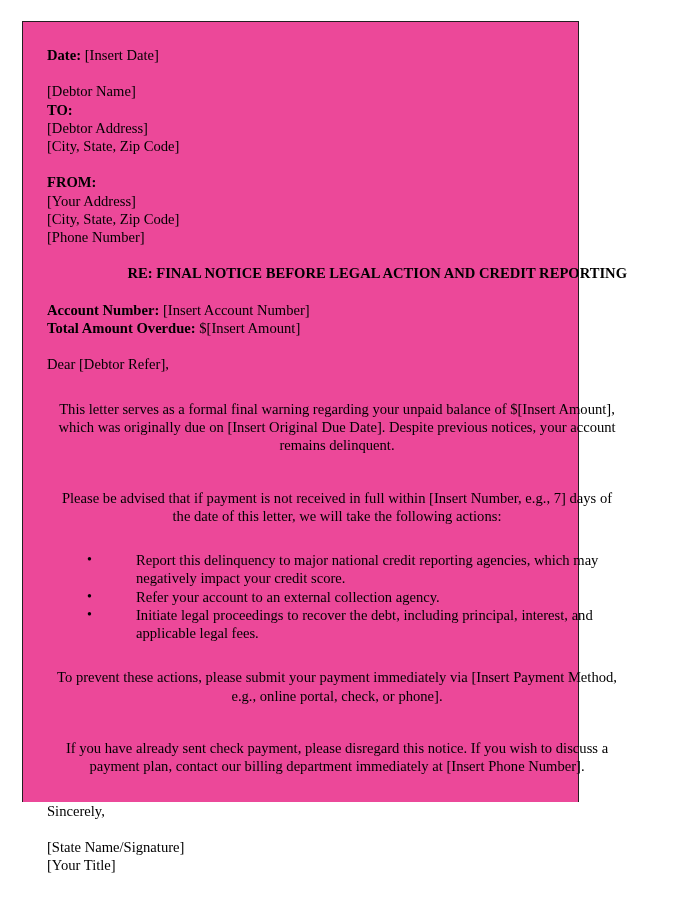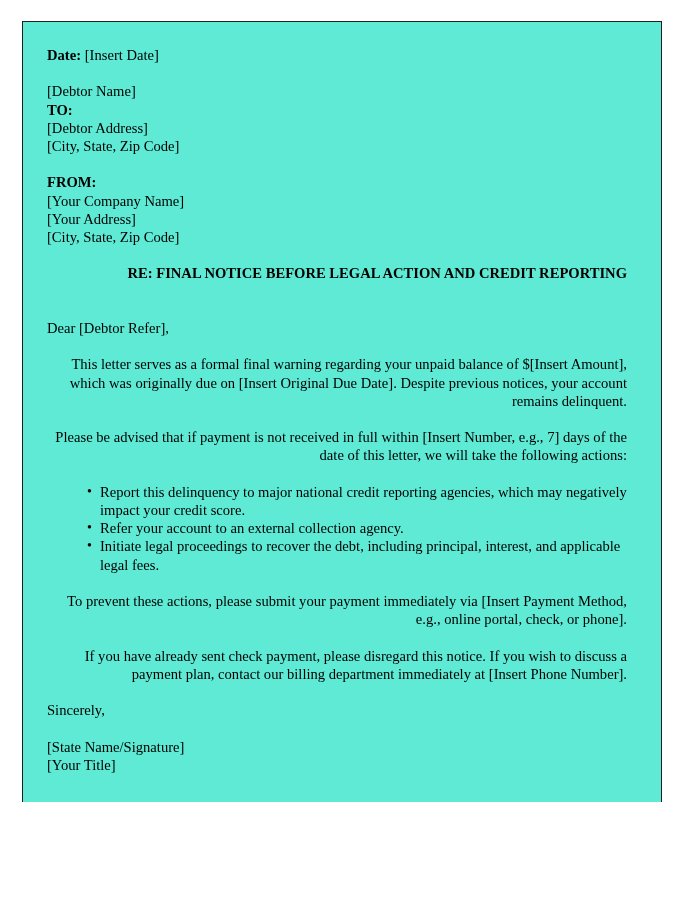--- a/index.html
+++ b/index.html
@@ -14,28 +14,28 @@
     font-family: "Liberation Serif", "DejaVu Serif", serif;
     color: #000000;
     overflow: hidden;
   }
 
   
   .page-frame {
     position: absolute;
     left: 22px;
     top: 21px;
-    width: 640px;
+    width: 557px;
     height: 781px;
     border-left: 1.5px solid #231f20;
     border-right: 1.5px solid #231f20;
     border-top: 1.5px solid #231f20;
     border-bottom: none;
     box-sizing: border-box;
-    background: #5eead4;
+    background: #ec4899;
   }
 
   .page-body {
     position: absolute;
     left: 24px;
     top: 24px;
     width: 580px;
     font-size: 14.6px;
     line-height: 18.2px;
   }
@@ -51,22 +51,22 @@
   .bold {
     font-weight: bold;
   }
 
   
   .gap {
     height: 18.2px;
   }
 
   p.para {
-    margin: 0;
-    text-align: right;
+    margin: 8px;
+    text-align: center;
   }
 
   ul.actions {
     margin: 0;
     padding: 0 0 0 40px;
     list-style: none;
   }
   ul.actions li {
     position: relative;
     margin: 0;
@@ -75,20 +75,21 @@
   ul.actions li .bullet {
     position: absolute;
     left: 0;
     top: 0;
     width: 13px;
     line-height: 18.2px;
     font-size: 14px;
   }
   ul.actions li .li-text {
     display: block;
+    margin-left: 36px;
   }
 
   .heading-re {
     font-weight: bold;
     white-space: nowrap;
     text-align: right;
   }
 </style>
 </head>
 <body>
@@ -107,31 +108,41 @@
       <div class="line">[Debtor Name]</div>
       <div class="line bold">TO:</div>
       <div class="line">[Debtor Address]</div>
       <div class="line">[City, State, Zip Code]</div>
     </div>
 
     <div class="gap"></div>
 
     <div class="blk">
       <div class="line bold">FROM:</div>
-      <div class="line">[Your Company Name]</div>
       <div class="line">[Your Address]</div>
       <div class="line">[City, State, Zip Code]</div>
+      <div class="line">[Phone Number]</div>
     </div>
 
     <div class="gap"></div>
 
     <div class="blk heading-re">RE: FINAL NOTICE BEFORE LEGAL ACTION AND CREDIT REPORTING</div>
 
     <div class="gap"></div>
 
+    <div class="blk">
+      <div class="line">
+        <span class="bold">Account Number:</span>
+        <span>[Insert Account Number]</span>
+      </div>
+      <div class="line">
+        <span class="bold">Total Amount Overdue:</span>
+        <span>$[Insert Amount]</span>
+      </div>
+    </div>
 
     <div class="gap"></div>
 
     <div class="blk line">Dear [Debtor Refer],</div>
 
     <div class="gap"></div>
 
     <p class="para">This letter serves as a formal final warning regarding your unpaid balance of $[Insert Amount], which was originally due on [Insert Original Due Date]. Despite previous notices, your account remains delinquent.</p>
 
     <div class="gap"></div>

